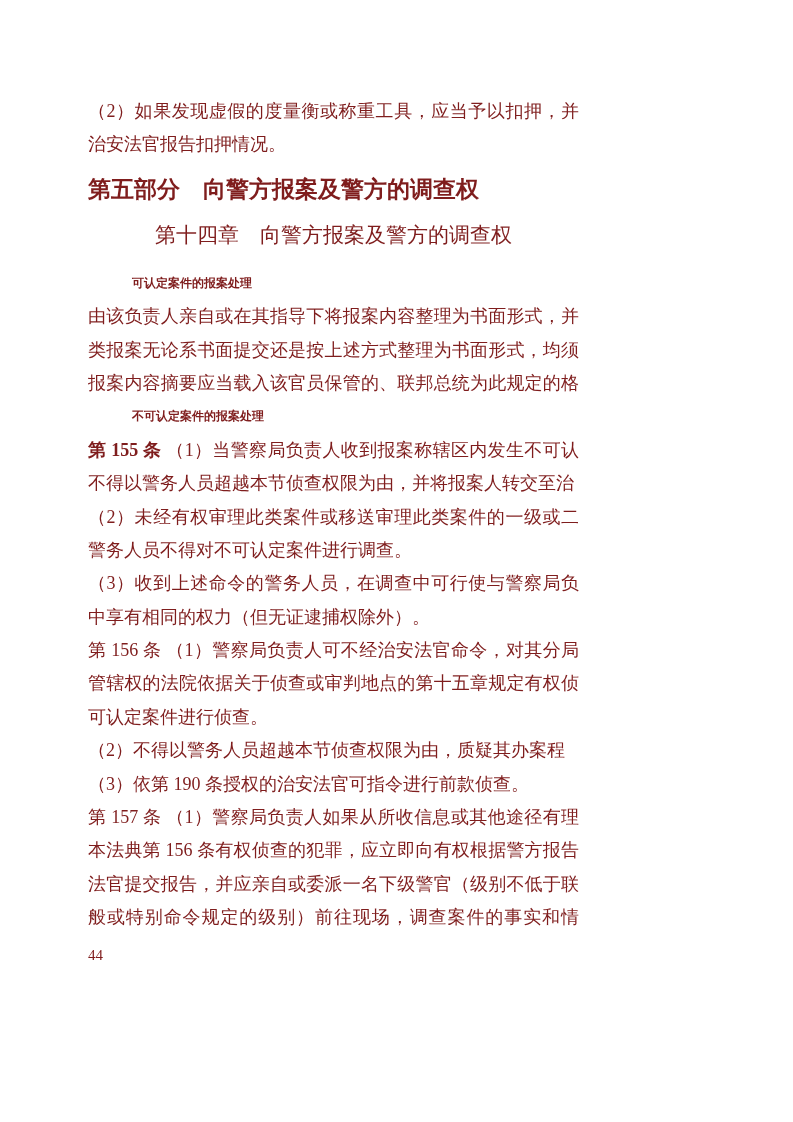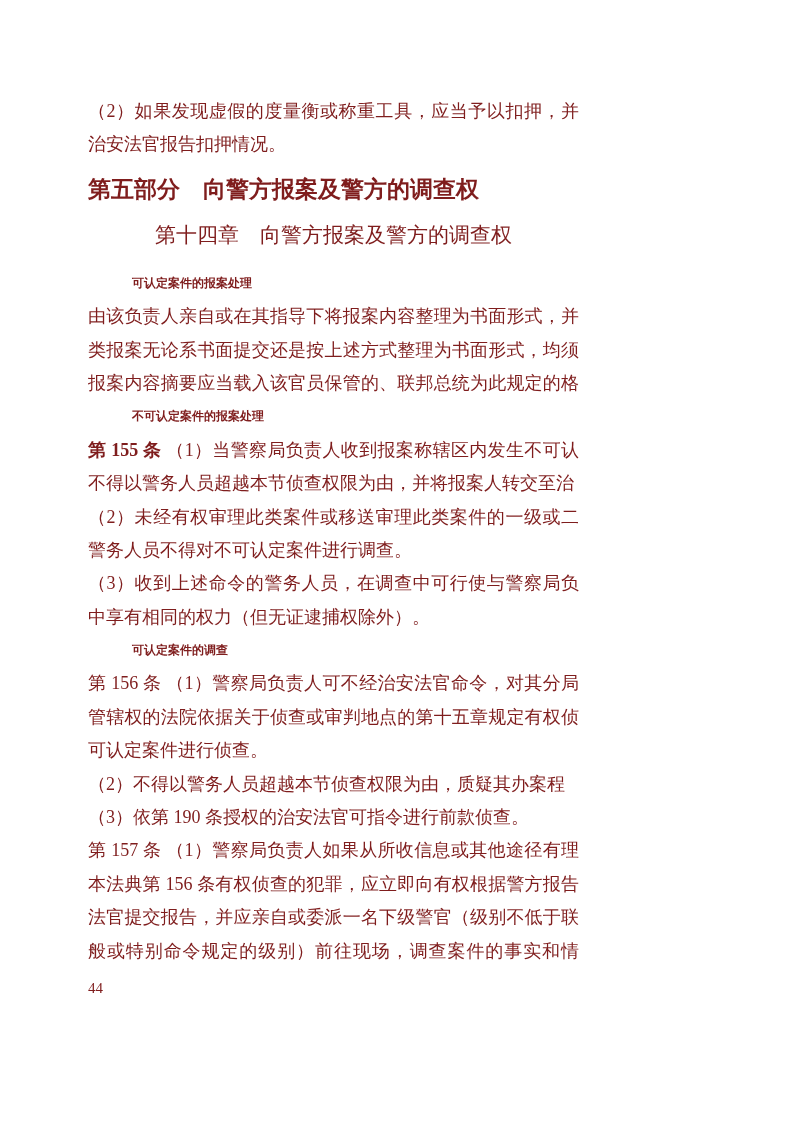--- a/index.html
+++ b/index.html
@@ -94,21 +94,20 @@
         <div class="line justify">由该负责人亲自或在其指导下将报案内容整理为书面形式，并向报案人宣读；此</div>
         <div class="line justify">类报案无论系书面提交还是按上述方式整理为书面形式，均须由报案人签名，且</div>
         <div class="line justify">报案内容摘要应当载入该官员保管的、联邦总统为此规定的格式制作的簿册中。</div>
         <div class="subheading">不可认定案件的报案处理</div>
         <div class="line justify"><span class="bold-lead">第 155 条</span> （1）当警察局负责人收到报案称辖区内发生不可认定罪行时，该负责</div>
         <div class="line">不得以警务人员超越本节侦查权限为由，并将报案人转交至治安法官。</div>
         <div class="line justify">（2）未经有权审理此类案件或移送审理此类案件的一级或二级治安法官的命令，</div>
         <div class="line">警务人员不得对不可认定案件进行调查。</div>
         <div class="line justify">（3）收到上述命令的警务人员，在调查中可行使与警察局负责人在可认定案件</div>
         <div class="line">中享有相同的权力（但无证逮捕权除外）。</div>
-        <div class="subheading">可认定案件的调查</div>
         <div class="line justify">第 156 条 （1）警察局负责人可不经治安法官命令，对其分局辖区内的本地域有</div>
         <div class="line justify">管辖权的法院依据关于侦查或审判地点的第十五章规定有权侦查或审判的任何</div>
         <div class="line">可认定案件进行侦查。</div>
         <div class="line">（2）不得以警务人员超越本节侦查权限为由，质疑其办案程序的合法性。</div>
         <div class="line">（3）依第 190 条授权的治安法官可指令进行前款侦查。</div>
         <div class="line justify">第 157 条 （1）警察局负责人如果从所收信息或其他途径有理由怀疑发生了其依</div>
         <div class="line justify">本法典第 156 条有权侦查的犯罪，应立即向有权根据警方报告受理该犯罪的治安</div>
         <div class="line justify">法官提交报告，并应亲自或委派一名下级警官（级别不低于联邦总统就此通过一</div>
         <div class="line justify">般或特别命令规定的级别）前往现场，调查案件的事实和情节，必要时采取措施</div>
       </div>

